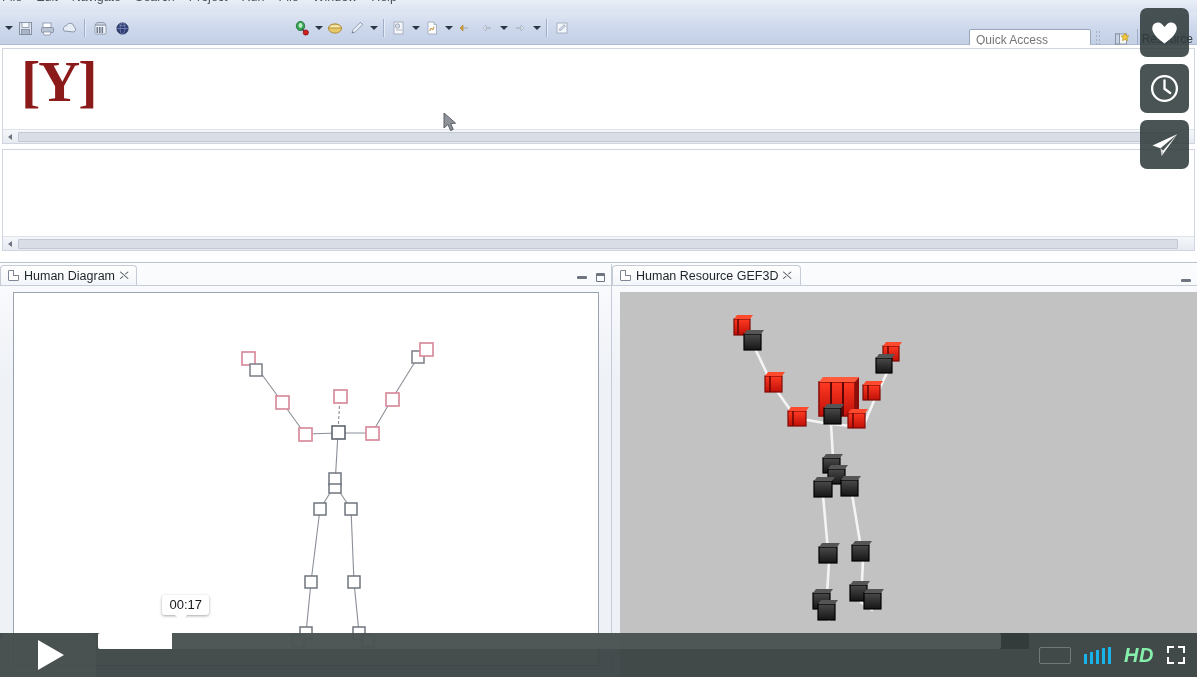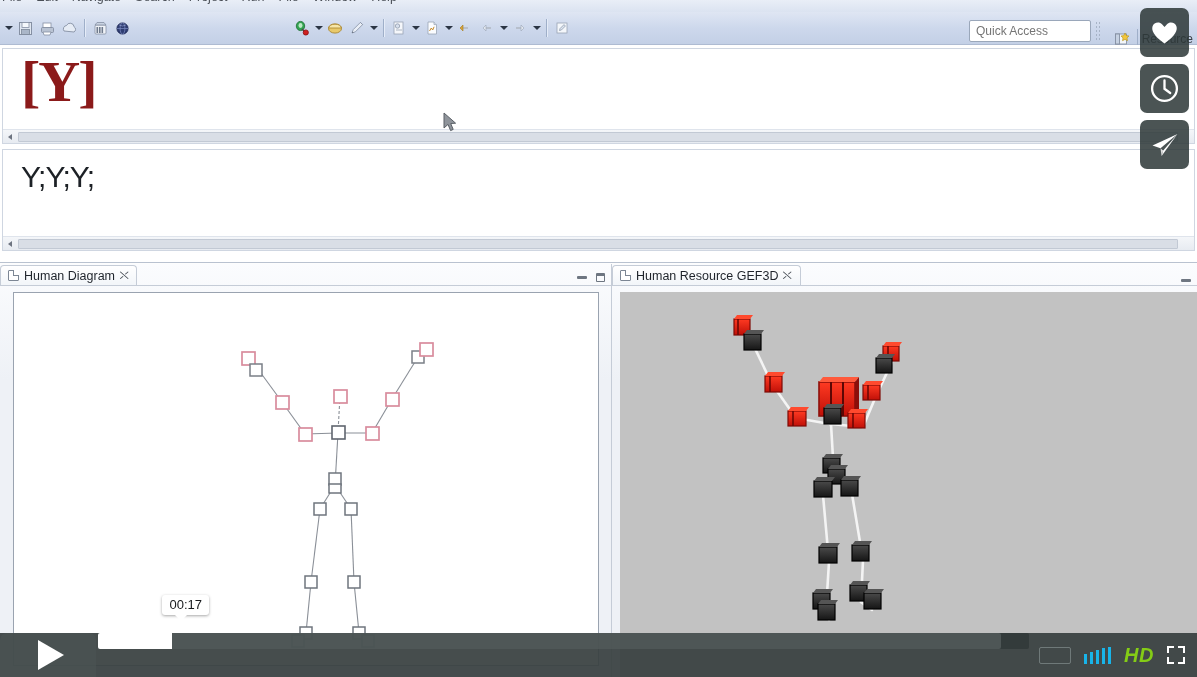--- a/index.html
+++ b/index.html
@@ -50,21 +50,21 @@
     width: 11px; height: 20px; display: flex; align-items: center; justify-content: center;
     cursor: default;
   }
   .tb-caret i {
     width: 0; height: 0; border-left: 4px solid transparent;
     border-right: 4px solid transparent; border-top: 4px solid #2b3544;
     display: block;
   }
 
   .quick-access-wrap {
-    position: absolute; right: 96px; top: 8px;
+    position: absolute; right: 96px; top: 17px;
     display: flex; align-items: center;
   }
   .quick-access {
     width: 122px; height: 22px;
     background: #ffffff; border: 1px solid #9aa7ba;
     border-radius: 2px;
     font-size: 12px; color: #6e7781;
     padding: 0 6px; line-height: 20px;
     font-family: "Liberation Sans", sans-serif;
     outline: none;
@@ -284,21 +284,21 @@
   .vp-volume-box {
     width: 32px; height: 17px;
     border: 1px solid rgba(150,160,160,0.55);
     border-radius: 2px; cursor: pointer;
   }
   .vp-bars { display: flex; align-items: flex-end; gap: 3px; height: 17px; cursor: pointer; }
   .vp-bars i { display: block; width: 3px; background: #18b4e9; }
   .vp-hd {
     font-family: "Liberation Sans", sans-serif;
     font-weight: 700; font-style: italic;
-    font-size: 20px; color: #84cc16; letter-spacing: .5px;
+    font-size: 20px; color: #86efac; letter-spacing: .5px;
     cursor: pointer;
   }
   .vp-fs { width: 18px; height: 18px; position: relative; cursor: pointer; }
   .vp-fs span { position: absolute; width: 7px; height: 7px; border: 2.2px solid #fff; }
   .vp-fs .tl { left: 0; top: 0; border-right: none; border-bottom: none; }
   .vp-fs .tr { right: 0; top: 0; border-left: none; border-bottom: none; }
   .vp-fs .bl { left: 0; bottom: 0; border-right: none; border-top: none; }
   .vp-fs .br { right: 0; bottom: 0; border-left: none; border-top: none; }
 
   
@@ -478,21 +478,20 @@
       <div class="editor-code-y">[Y]</div>
       <div class="hscroll">
         <div class="arrow-left">
             <i></i>
           </div>
         <div class="thumb" style="width:1160px"></div>
       </div>
     </div>
 
     <div class="editor-pane2">
-      <div class="editor-code-ys">Y;Y;Y;</div>
       <div class="hscroll">
         <div class="arrow-left">
             <i></i>
           </div>
         <div class="thumb" style="width:1160px"></div>
       </div>
     </div>
   </div>
 
   <div class="views-row">

